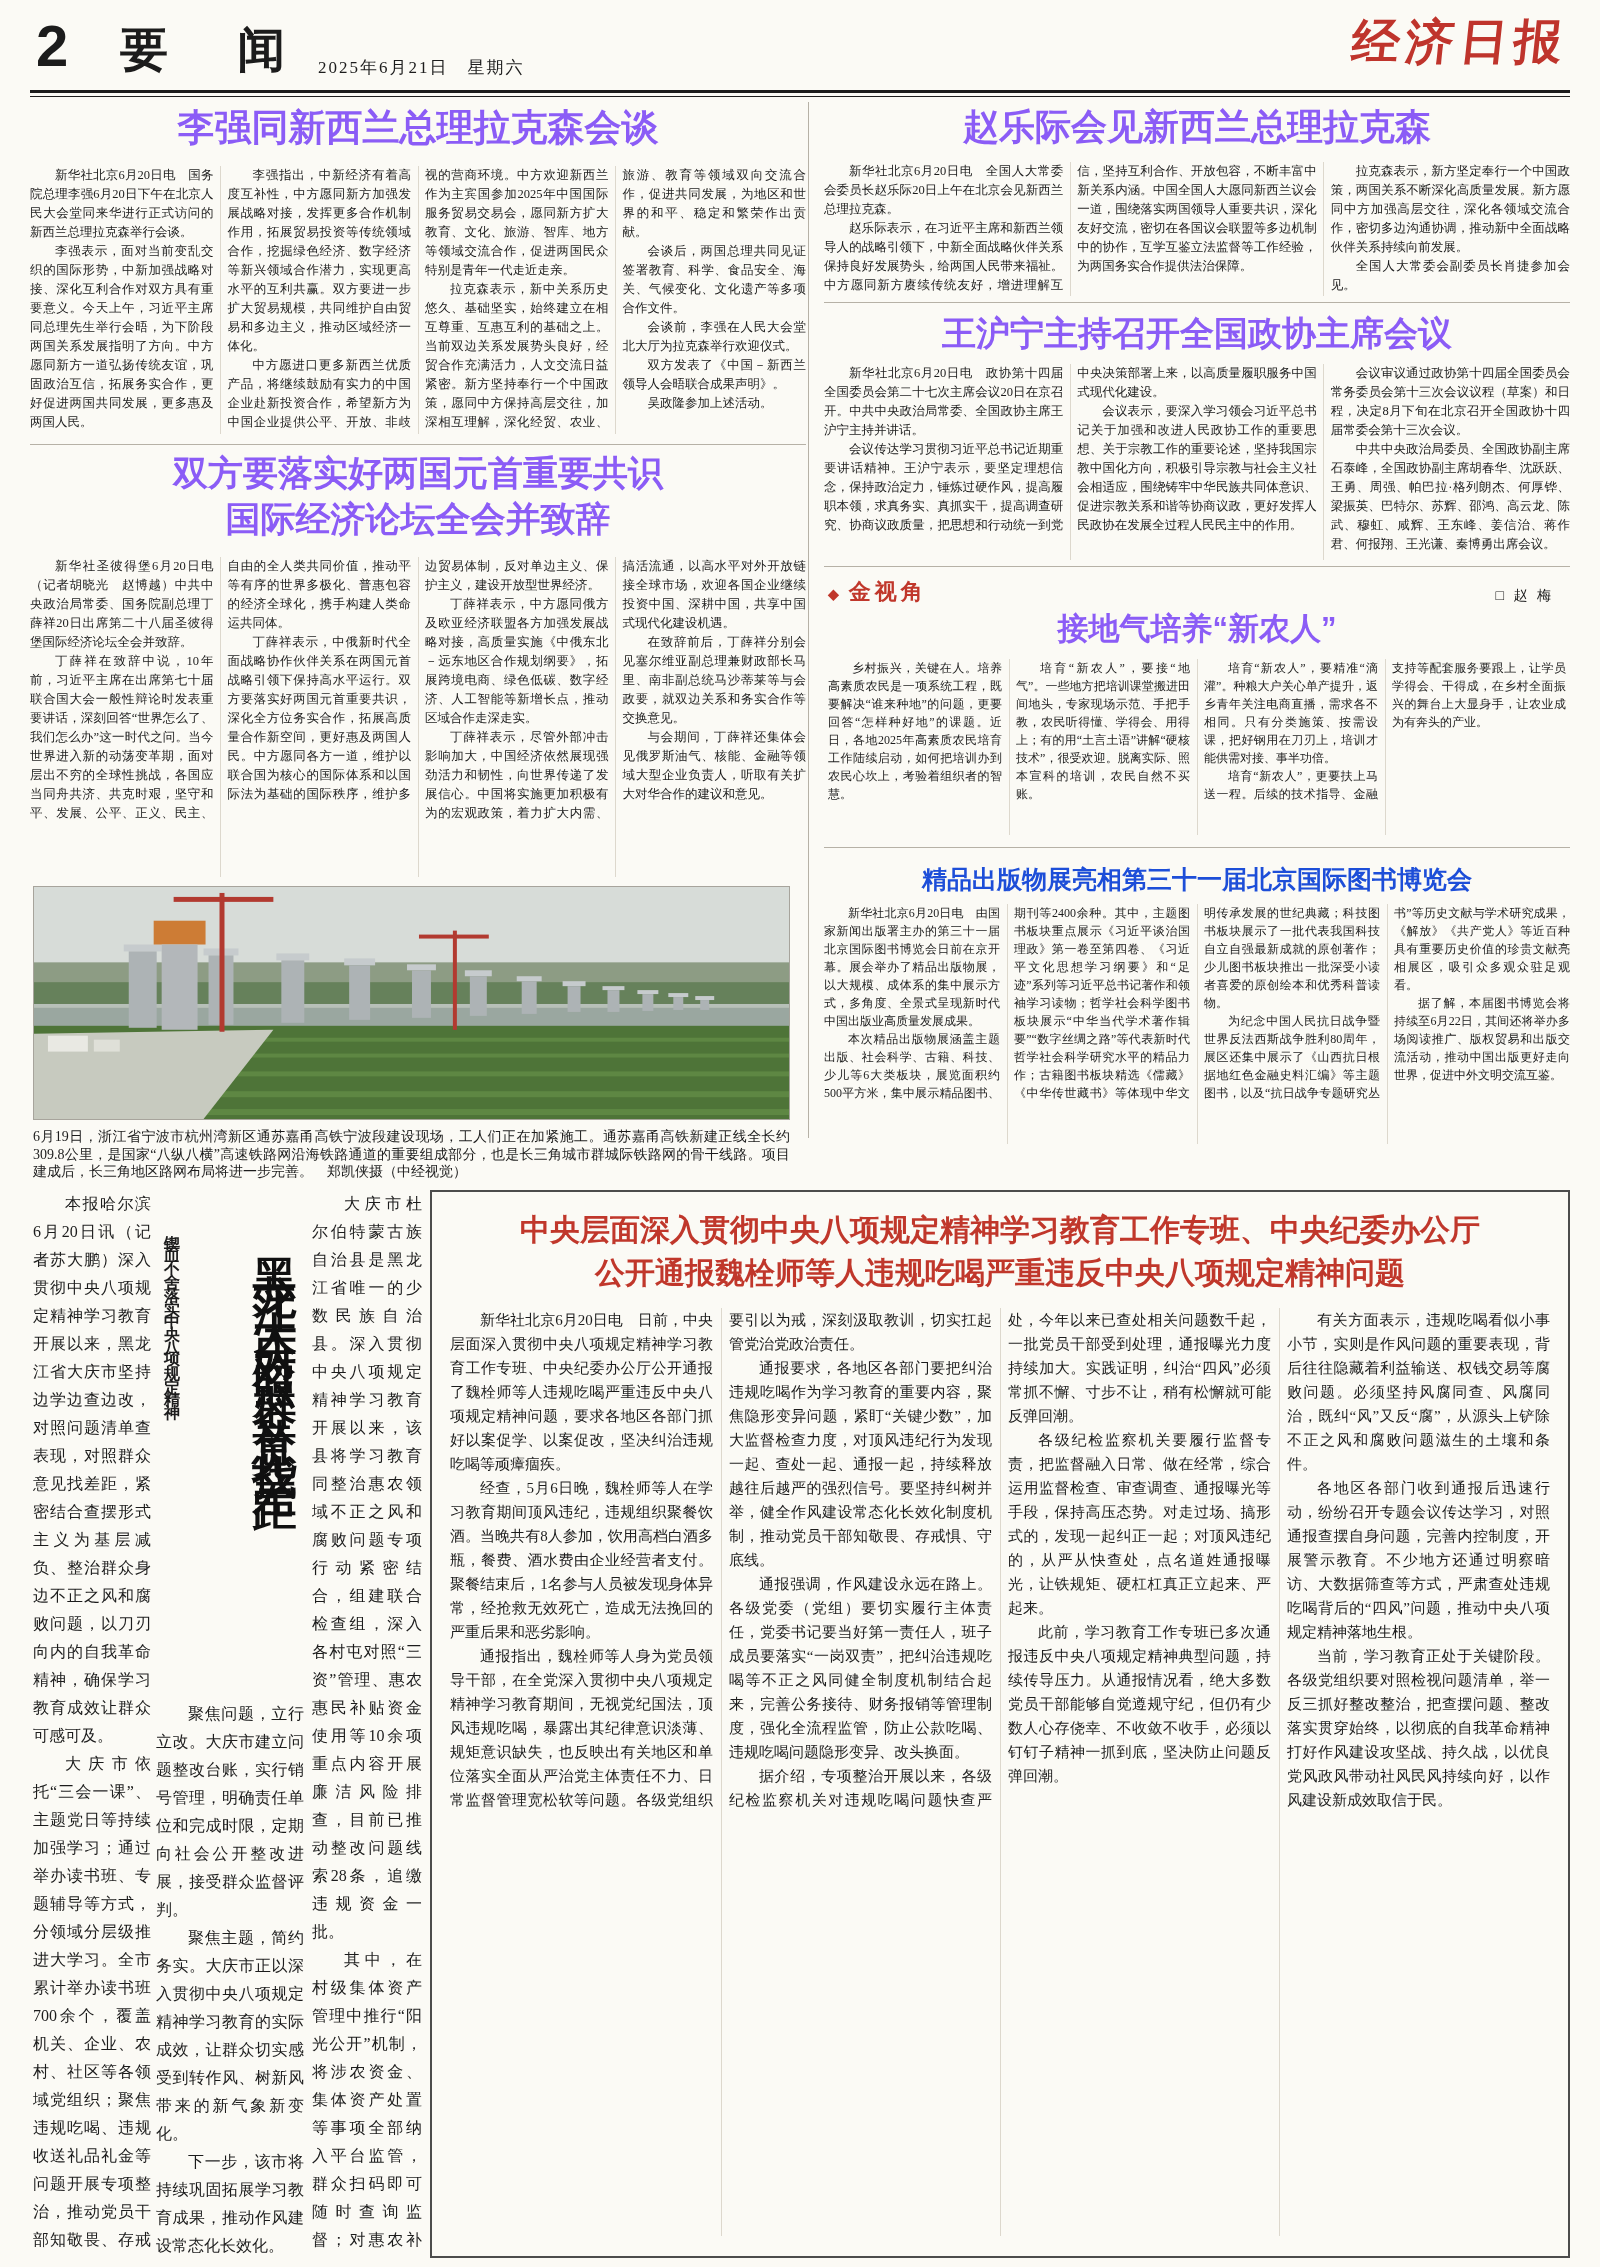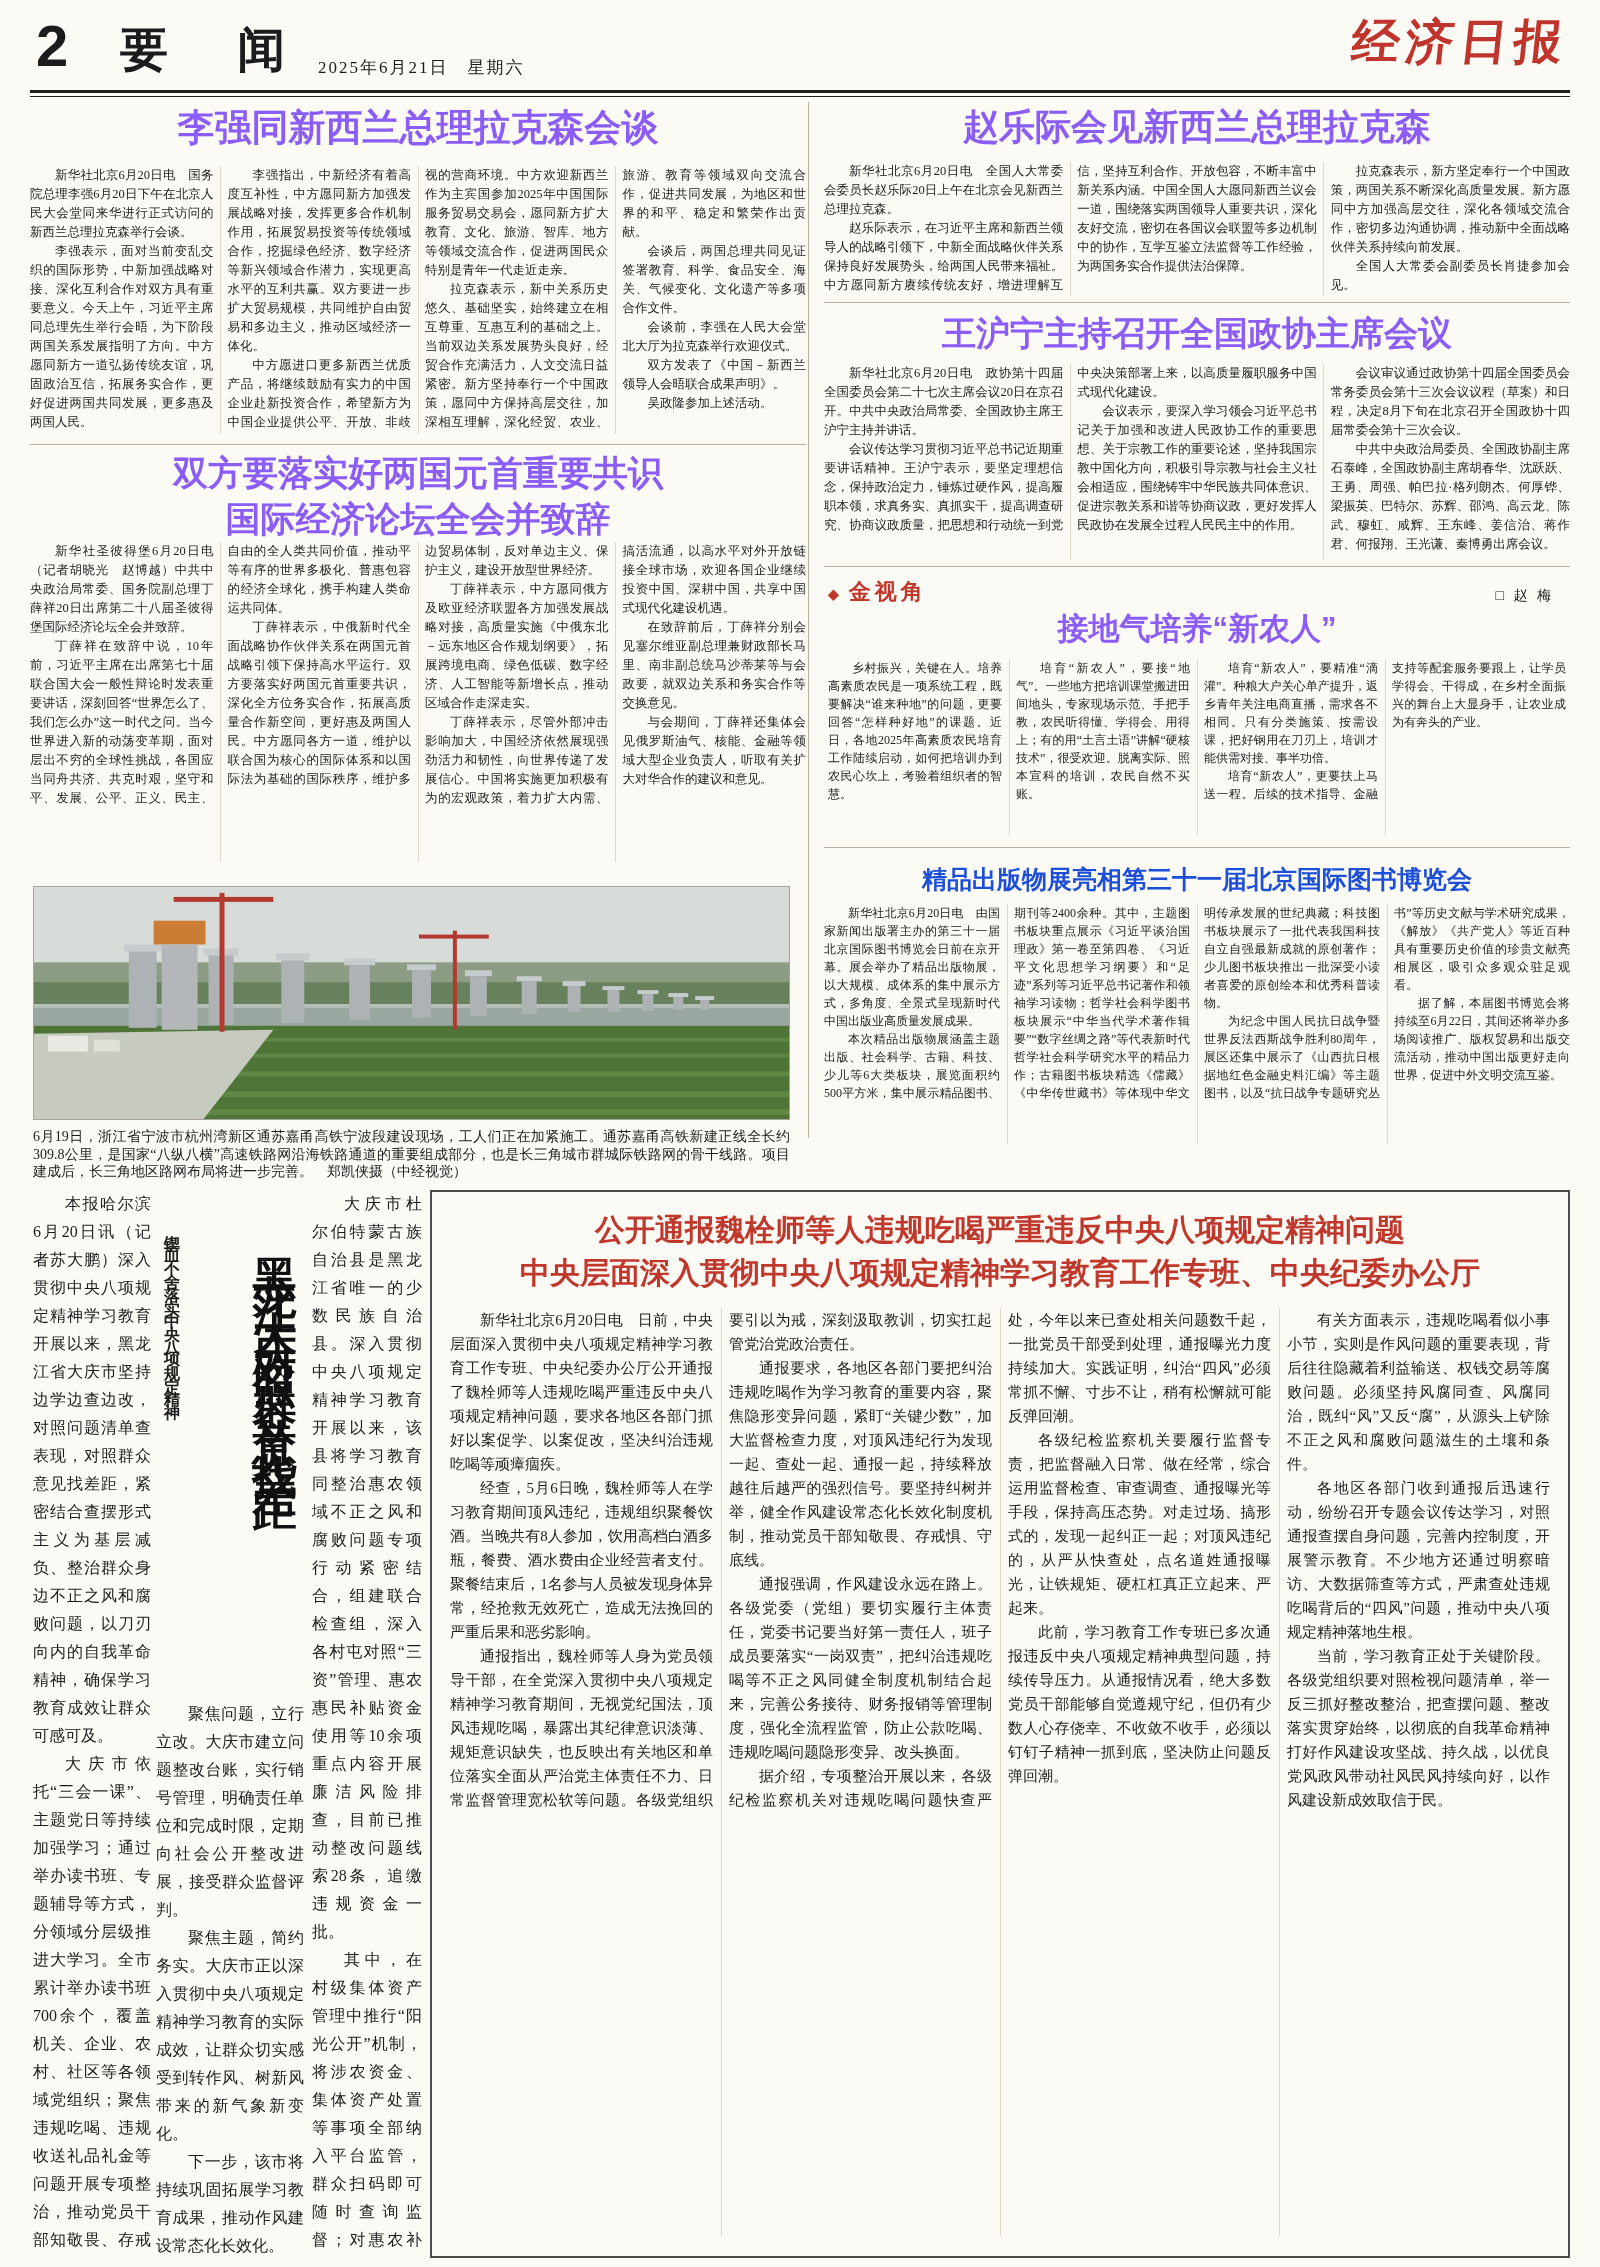--- a/index.html
+++ b/index.html
@@ -60,21 +60,21 @@
 
   
   #art-bookfair { left:824px; top:856px; width:746px; }
   #bookfair-headline { font-size:25px; line-height:34px; }
   #bookfair-body { margin-top:8px; height:240px; font-size:12px; line-height:18px; }
 
   
   #hrule-ding { left:30px; top:444px; width:776px; }
   #art-ding { left:30px; top:450px; width:776px; }
   #art-ding .headline { font-size:35px; line-height:46px; }
-  #ding-body { margin-top:0; height:320px; font-size:12.5px; line-height:19px; }
+  #ding-body { margin-top:15px; height:320px; font-size:12.5px; line-height:19px; }
 
   
   #photo { left:33px; top:886px; width:757px; height:234px; border:1px solid #a7a49c; }
   #photo svg { display:block; width:100%; height:100%; }
   #caption { left:33px; top:1128px; width:757px; font-size:14px; line-height:17.5px; text-align:justify; }
 
   
   .narrow { font-size:16px; line-height:28px; }
   #dq-col1 { left:33px;  top:1190px; width:118px; height:1066px; }
   #dq-kicker { left:156px; top:1222px; width:26px; height:444px;
@@ -258,22 +258,22 @@
         <p>下一步，该市将持续巩固拓展学习教育成果，推动作风建设常态化长效化。</p>
       </div>
     <div class="abs body-text narrow" id="dq-col4">
         <p>大庆市杜尔伯特蒙古族自治县是黑龙江省唯一的少数民族自治县。深入贯彻中央八项规定精神学习教育开展以来，该县将学习教育同整治惠农领域不正之风和腐败问题专项行动紧密结合，组建联合检查组，深入各村屯对照“三资”管理、惠农惠民补贴资金使用等10余项重点内容开展廉洁风险排查，目前已推动整改问题线索28条，追缴违规资金一批。</p>
         <p>其中，在村级集体资产管理中推行“阳光公开”机制，将涉农资金、集体资产处置等事项全部纳入平台监管，群众扫码即可随时查询监督；对惠农补贴资金实行全程留痕管理，以看得见、摸得着的整改成效取信于民。</p>
         <p>该县还开设“廉政夜校”，利用农闲时间组织党员干部学纪、知纪、明纪、守纪，以身边案例开展警示教育，推动中央八项规定精神在基层落地生根。</p>
       </div>
   </section>
 
   <section class="abs" id="box-tongbao">
+    <div class="tb-head">中央层面深入贯彻中央八项规定精神学习教育工作专班、中央纪委办公厅</div>
     <div class="tb-head">公开通报魏栓师等人违规吃喝严重违反中央八项规定精神问题</div>
-    <div class="tb-head">中央层面深入贯彻中央八项规定精神学习教育工作专班、中央纪委办公厅</div>
     <div id="tb-body">
         <p>新华社北京6月20日电　日前，中央层面深入贯彻中央八项规定精神学习教育工作专班、中央纪委办公厅公开通报了魏栓师等人违规吃喝严重违反中央八项规定精神问题，要求各地区各部门抓好以案促学、以案促改，坚决纠治违规吃喝等顽瘴痼疾。</p>
         <p>经查，5月6日晚，魏栓师等人在学习教育期间顶风违纪，违规组织聚餐饮酒。当晚共有8人参加，饮用高档白酒多瓶，餐费、酒水费由企业经营者支付。聚餐结束后，1名参与人员被发现身体异常，经抢救无效死亡，造成无法挽回的严重后果和恶劣影响。</p>
         <p>通报指出，魏栓师等人身为党员领导干部，在全党深入贯彻中央八项规定精神学习教育期间，无视党纪国法，顶风违规吃喝，暴露出其纪律意识淡薄、规矩意识缺失，也反映出有关地区和单位落实全面从严治党主体责任不力、日常监督管理宽松软等问题。各级党组织要引以为戒，深刻汲取教训，切实扛起管党治党政治责任。</p>
         <p>通报要求，各地区各部门要把纠治违规吃喝作为学习教育的重要内容，聚焦隐形变异问题，紧盯“关键少数”，加大监督检查力度，对顶风违纪行为发现一起、查处一起、通报一起，持续释放越往后越严的强烈信号。要坚持纠树并举，健全作风建设常态化长效化制度机制，推动党员干部知敬畏、存戒惧、守底线。</p>
         <p>通报强调，作风建设永远在路上。各级党委（党组）要切实履行主体责任，党委书记要当好第一责任人，班子成员要落实“一岗双责”，把纠治违规吃喝等不正之风同健全制度机制结合起来，完善公务接待、财务报销等管理制度，强化全流程监管，防止公款吃喝、违规吃喝问题隐形变异、改头换面。</p>
         <p>据介绍，专项整治开展以来，各级纪检监察机关对违规吃喝问题快查严处，今年以来已查处相关问题数千起，一批党员干部受到处理，通报曝光力度持续加大。实践证明，纠治“四风”必须常抓不懈、寸步不让，稍有松懈就可能反弹回潮。</p>
         <p>各级纪检监察机关要履行监督专责，把监督融入日常、做在经常，综合运用监督检查、审查调查、通报曝光等手段，保持高压态势。对走过场、搞形式的，发现一起纠正一起；对顶风违纪的，从严从快查处，点名道姓通报曝光，让铁规矩、硬杠杠真正立起来、严起来。</p>
         <p>此前，学习教育工作专班已多次通报违反中央八项规定精神典型问题，持续传导压力。从通报情况看，绝大多数党员干部能够自觉遵规守纪，但仍有少数人心存侥幸、不收敛不收手，必须以钉钉子精神一抓到底，坚决防止问题反弹回潮。</p>
         <p>有关方面表示，违规吃喝看似小事小节，实则是作风问题的重要表现，背后往往隐藏着利益输送、权钱交易等腐败问题。必须坚持风腐同查、风腐同治，既纠“风”又反“腐”，从源头上铲除不正之风和腐败问题滋生的土壤和条件。</p>

